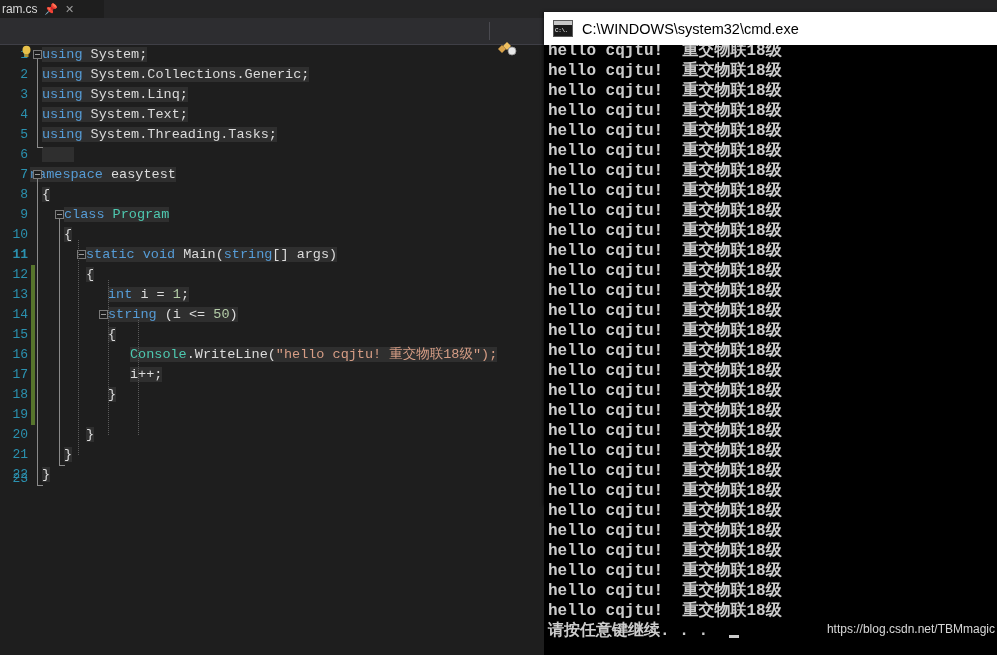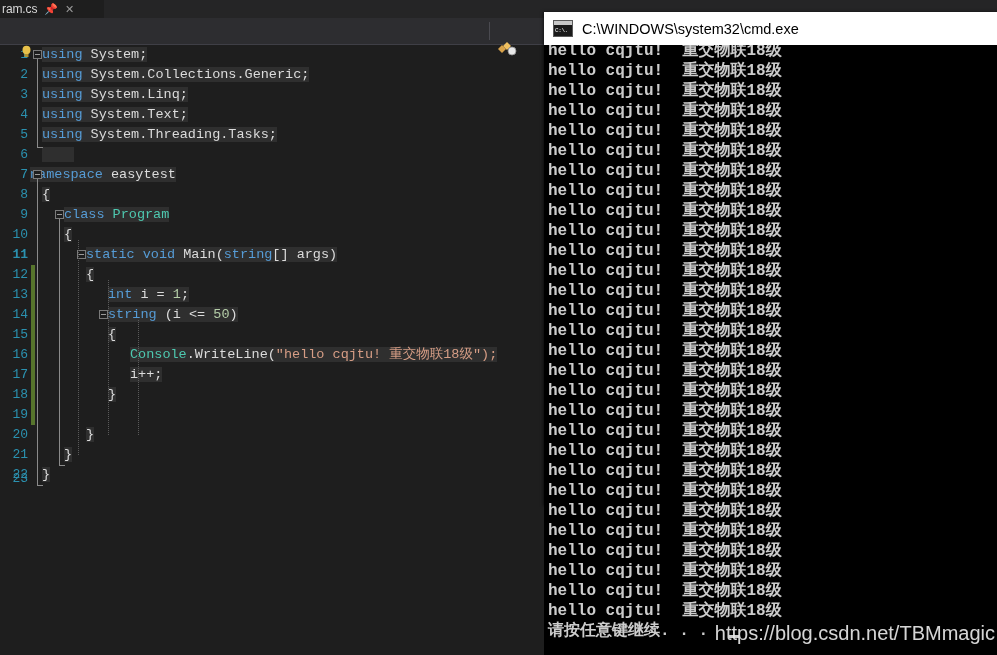--- a/index.html
+++ b/index.html
@@ -273,21 +273,21 @@
     width: 10px; height: 3px;
     background: #cccccc;
   }
 
   
   #watermark {
     position: absolute;
     right: 2px;
     top: 622px;
     color: #e8e8e8;
-    font-size: 20px;
+    font-size: 12px;
     white-space: nowrap;
     font-family: "Liberation Sans", sans-serif;
     opacity: 0.92;
   }
 </style>
 </head>
 <body>
 
 <div id="vs-root">
 

